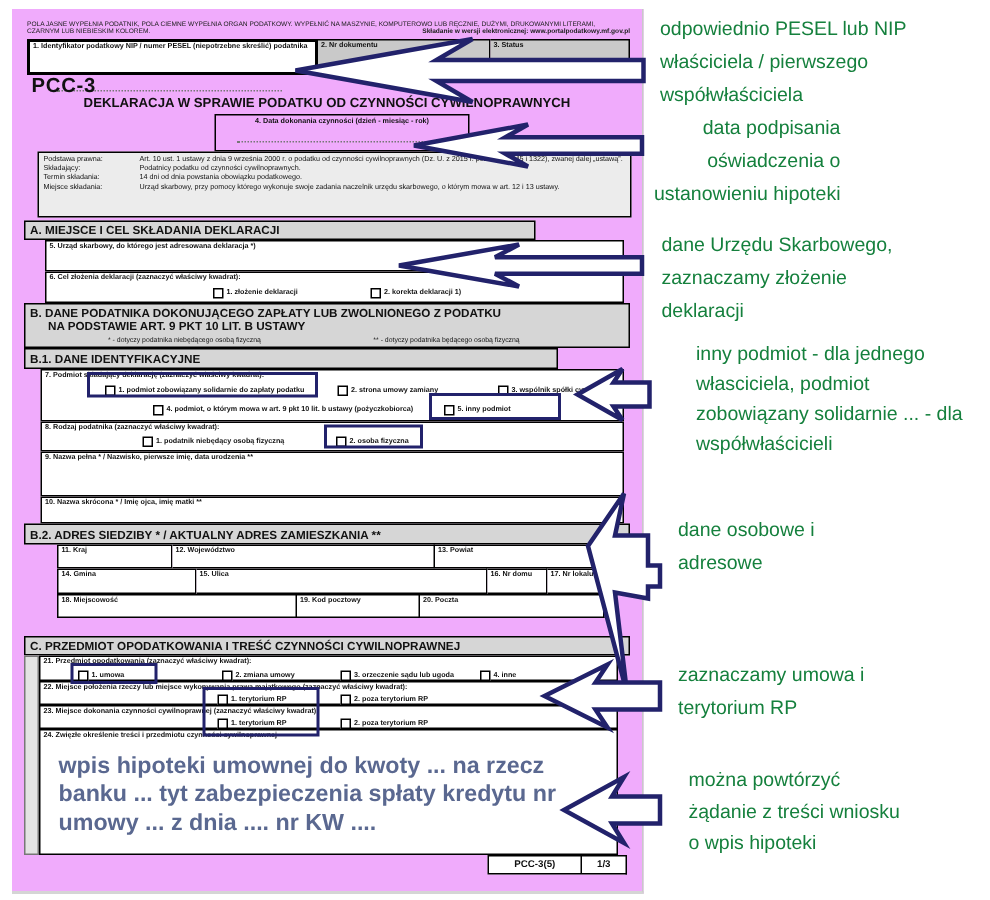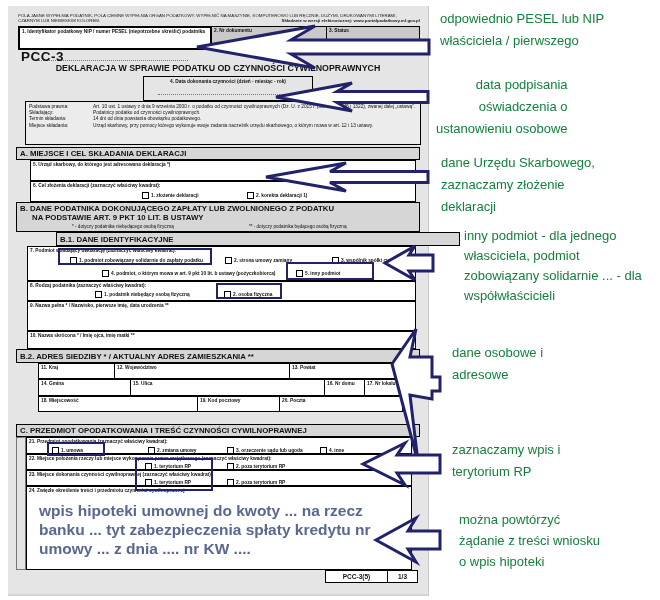--- a/index.html
+++ b/index.html
@@ -1,20 +1,20 @@
 <!DOCTYPE html>
 <html><head>
 <meta charset="utf-8">
 <style>
   html,body{margin:0;padding:0;}
   body{width:660px;height:600px;position:relative;background:#ffffff;
        font-family:"Liberation Sans", sans-serif;overflow:hidden;color:#111;}
   .abs{position:absolute;box-sizing:border-box;}
   
-  .page{position:absolute;left:8px;top:6px;width:420px;height:588px;background:#e5e5e5;
+  .page{position:absolute;left:8px;top:6px;width:420px;height:588px;background:#f0abfc;
         border-right:1px solid #c9c9c9;border-bottom:2px solid #d5d5d5;}
   .fineprint{font-size:4.4px;line-height:5.4px;color:#222;}
   .fineprint .fp-right{font-weight:bold;}
   .hdr-cell{border:1px solid #000;padding:1px 2px;font-size:4.8px;font-weight:bold;overflow:hidden;}
   .gray{background:#c9c9c9;}
   .bar{background:#d6d6d6;border:1px solid #000;font-weight:bold;font-size:7.8px;
        display:flex;align-items:center;padding-left:3px;box-sizing:border-box;}
   .cell{border:1px solid #000;background:#fff;padding:1px 2px;font-size:4.8px;font-weight:bold;
         box-sizing:border-box;overflow:hidden;}
   .opt{position:absolute;font-size:4.8px;font-weight:bold;white-space:nowrap;
@@ -83,21 +83,21 @@
     <div class="inforow">
         <span class="il">Termin składania:</span>
         <span class="it">14 dni od dnia powstania obowiązku podatkowego.</span>
       </div>
     <div class="inforow">
         <span class="il">Miejsce składania:</span>
         <span class="it">Urząd skarbowy, przy pomocy którego wykonuje swoje zadania naczelnik urzędu skarbowego, o którym mowa w art. 12 i 13 ustawy.</span>
       </div>
   </div>
 
-  <div class="abs bar" style="left:8px;top:141px;width:404px;height:13px;">A. MIEJSCE I CEL SKŁADANIA DEKLARACJI</div>
+  <div class="abs bar" style="left:8px;top:141px;width:341px;height:13px;">A. MIEJSCE I CEL SKŁADANIA DEKLARACJI</div>
   <div class="abs cell" style="left:22px;top:154px;width:386px;height:21px;">
     <span>5. Urząd skarbowy, do którego jest adresowana deklaracja *)</span>
   </div>
   <div class="abs cell" style="left:22px;top:175px;width:386px;height:21px;">
     <span>6. Cel złożenia deklaracji (zaznaczyć właściwy kwadrat):</span>
   </div>
   <span class="opt" style="left:134px;top:186px;">
       <span class="cb"></span>
       <span>1. złożenie deklaracji</span>
     </span>
@@ -108,21 +108,21 @@
 
   <div class="abs bar" style="left:8px;top:196px;width:404px;height:30px;flex-direction:column;align-items:flex-start;justify-content:flex-start;padding-top:2px;">
     <div style="font-size:7.8px;line-height:8.6px;">B. DANE PODATNIKA DOKONUJĄCEGO ZAPŁATY LUB ZWOLNIONEGO Z PODATKU</div>
     <div style="font-size:7.8px;line-height:8.6px;padding-left:12px;">NA PODSTAWIE ART. 9 PKT 10 LIT. B USTAWY</div>
     <div style="font-size:4.6px;font-weight:normal;width:100%;display:flex;margin-top:2px;">
       <span style="margin-left:52px;">* - dotyczy podatnika niebędącego osobą fizyczną</span>
       <span style="margin-left:75px;">** - dotyczy podatnika będącego osobą fizyczną</span>
     </div>
   </div>
 
-  <div class="abs bar" style="left:8px;top:226px;width:404px;height:14px;margin-left:40px;">B.1. DANE IDENTYFIKACYJNE</div>
+  <div class="abs bar" style="left:8px;top:226px;width:356px;height:14px;">B.1. DANE IDENTYFIKACYJNE</div>
   <div class="abs cell" style="left:19px;top:240px;width:389px;height:35px;">
     <span>7. Podmiot składający deklarację (zaznaczyć właściwy kwadrat):</span>
   </div>
   <span class="opt" style="left:62px;top:251px;">
       <span class="cb"></span>
       <span>1. podmiot zobowiązany solidarnie do zapłaty podatku</span>
     </span>
   <span class="opt" style="left:217px;top:251px;">
       <span class="cb"></span>
       <span>2. strona umowy zamiany</span>
@@ -239,43 +239,44 @@
   <div class="hl" style="left:50px;top:242px;width:154px;height:17px;"></div>
   <div class="hl" style="left:278px;top:256px;width:88px;height:18px;"></div>
   <div class="hl" style="left:208px;top:277px;width:66px;height:16px;"></div>
   <div class="hl" style="left:39px;top:436px;width:58px;height:14px;"></div>
   <div class="hl" style="left:127px;top:452px;width:78px;height:33px;"></div>
 </div>
 
 <div class="ann" style="left:440px;top:8px;line-height:22px;">
   <div>odpowiednio PESEL lub NIP</div>
   <div>właściciela / pierwszego</div>
+  <div>współwłaściciela</div>
 </div>
 <div class="ann" style="left:436px;top:74px;line-height:22px;text-align:right;">
   <div>data podpisania</div>
   <div>oświadczenia o</div>
-  <div>ustanowieniu osobowe</div>
+  <div>ustanowieniu hipoteki</div>
 </div>
 <div class="ann" style="left:441px;top:152px;line-height:22px;">
   <div>dane Urzędu Skarbowego,</div>
   <div>zaznaczamy złożenie</div>
   <div>deklaracji</div>
 </div>
 <div class="ann" style="left:430px;top:226px;margin-left:34px;">
   <div>inny podmiot - dla jednego</div>
   <div>własciciela, podmiot</div>
   <div>zobowiązany solidarnie ... - dla</div>
   <div>współwłaścicieli</div>
 </div>
 <div class="ann" style="left:452px;top:342px;line-height:22px;">
   <div>dane osobowe i</div>
   <div>adresowe</div>
 </div>
 <div class="ann" style="left:452px;top:439px;line-height:22px;">
-  <div>zaznaczamy wpis i</div>
+  <div>zaznaczamy umowa i</div>
   <div>terytorium RP</div>
 </div>
 <div class="ann" style="left:459px;top:509px;line-height:21px;">
   <div>można powtórzyć</div>
   <div>żądanie z treści wniosku</div>
   <div>o wpis hipoteki</div>
 </div>
 
 <svg class="arrows" width="660" height="600" viewBox="0 0 660 600">
   <polygon points="197,47 315,26 291,40 429,40 429,54 291,54 315,68"></polygon>

